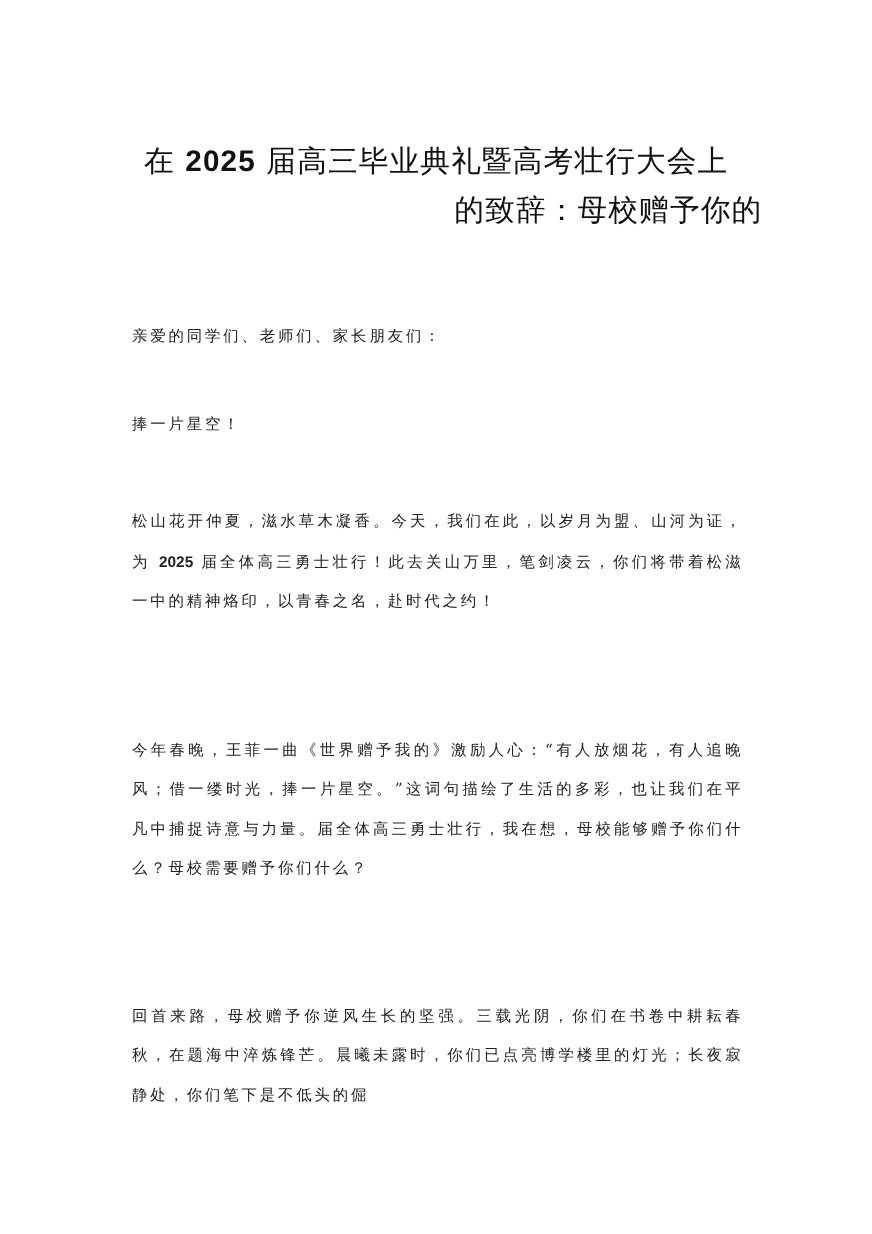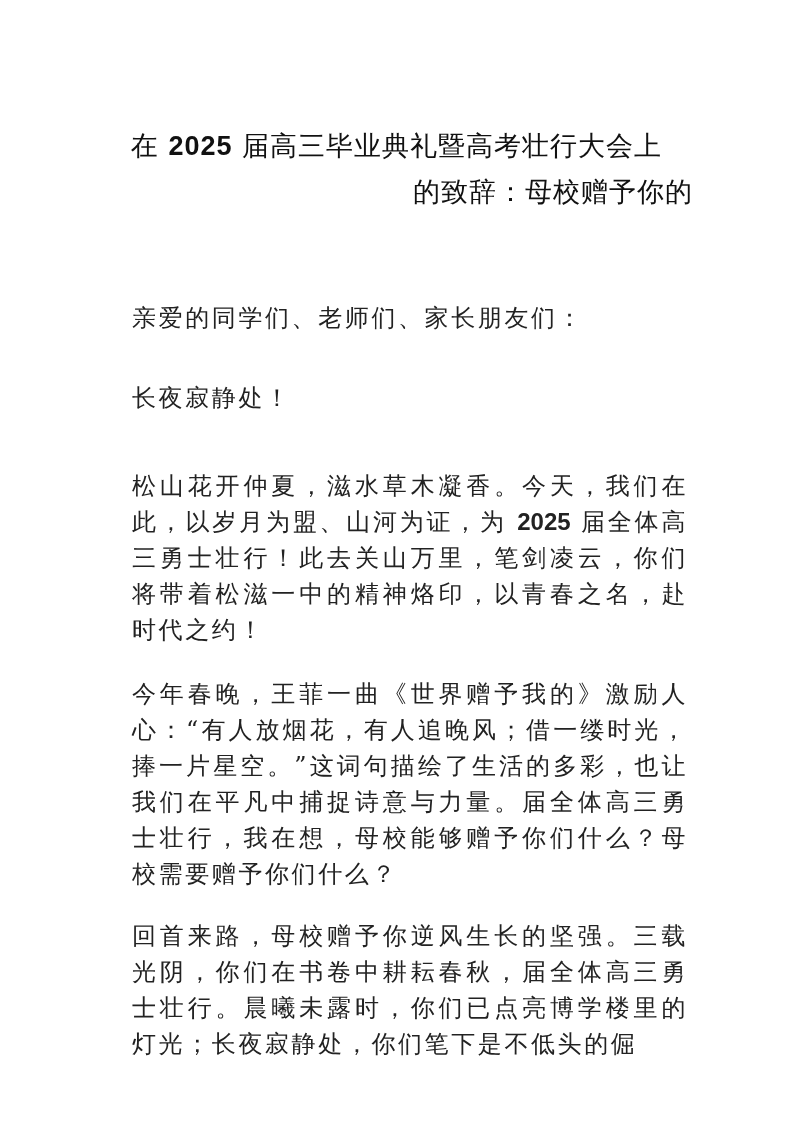--- a/index.html
+++ b/index.html
@@ -3,29 +3,29 @@
   <meta charset="utf-8">
   <style>
     html, body { margin: 0; padding: 0; background: #ffffff; }
     body { width: 793px; height: 1122px; position: relative; overflow: hidden;
       font-family: "DejaVu Serif", "Liberation Serif", serif; color: #1a1a1a; }
     .title { position: absolute; left: 100px; width: 593px; text-align: center;
       font-size: 27px; line-height: 52px; letter-spacing: 1px; color: #111; }
     .title-1 { top: 120px; }
     .title-2 { top: 166px; text-align: right; }
     .num { font-family: "Liberation Sans", sans-serif; font-weight: bold; }
-    .para { position: absolute; left: 120px; width: 556px; font-size: 24px;
-      line-height: 36px; letter-spacing: 2.6px; margin: 12px; color: #222; text-align: justify; }
+    .para { position: absolute; left: 120px; width: 556px; font-size: 14px;
+      line-height: 36px; letter-spacing: 2.6px; margin: 0; color: #222; text-align: justify; }
     .p-num { font-family: "Liberation Sans", sans-serif; font-weight: bold; letter-spacing: 0; }
   </style>
 </head>
 <body>
 
 <div>
   <div class="title title-1"><span>在 </span><span class="num">2025</span><span> 届高三毕业典礼暨高考壮行大会上</span></div>
   <div class="title title-2">的致辞：母校赠予你的</div>
 
   <p class="para" style="top:288px">亲爱的同学们、老师们、家长朋友们：</p>
-  <p class="para" style="top:368px">长夜寂静处！</p>
+  <p class="para" style="top:368px">捧一片星空！</p>
   <p class="para" style="top:456px"><span>松山花开仲夏，滋水草木凝香。今天，我们在此，以岁月为盟、山河为证，为 </span><span class="p-num">2025</span><span> 届全体高三勇士壮行！此去关山万里，笔剑凌云，你们将带着松滋一中的精神烙印，以青春之名，赴时代之约！</span></p>
   <p class="para" style="top:664px">今年春晚，王菲一曲《世界赠予我的》激励人心：“有人放烟花，有人追晚风；借一缕时光，捧一片星空。”这词句描绘了生活的多彩，也让我们在平凡中捕捉诗意与力量。届全体高三勇士壮行，我在想，母校能够赠予你们什么？母校需要赠予你们什么？</p>
-  <p class="para" style="top:906px">回首来路，母校赠予你逆风生长的坚强。三载光阴，你们在书卷中耕耘春秋，届全体高三勇士壮行。晨曦未露时，你们已点亮博学楼里的灯光；长夜寂静处，你们笔下是不低头的倔</p>
+  <p class="para" style="top:906px">回首来路，母校赠予你逆风生长的坚强。三载光阴，你们在书卷中耕耘春秋，在题海中淬炼锋芒。晨曦未露时，你们已点亮博学楼里的灯光；长夜寂静处，你们笔下是不低头的倔</p>
 </div>
 
 </body></html>

